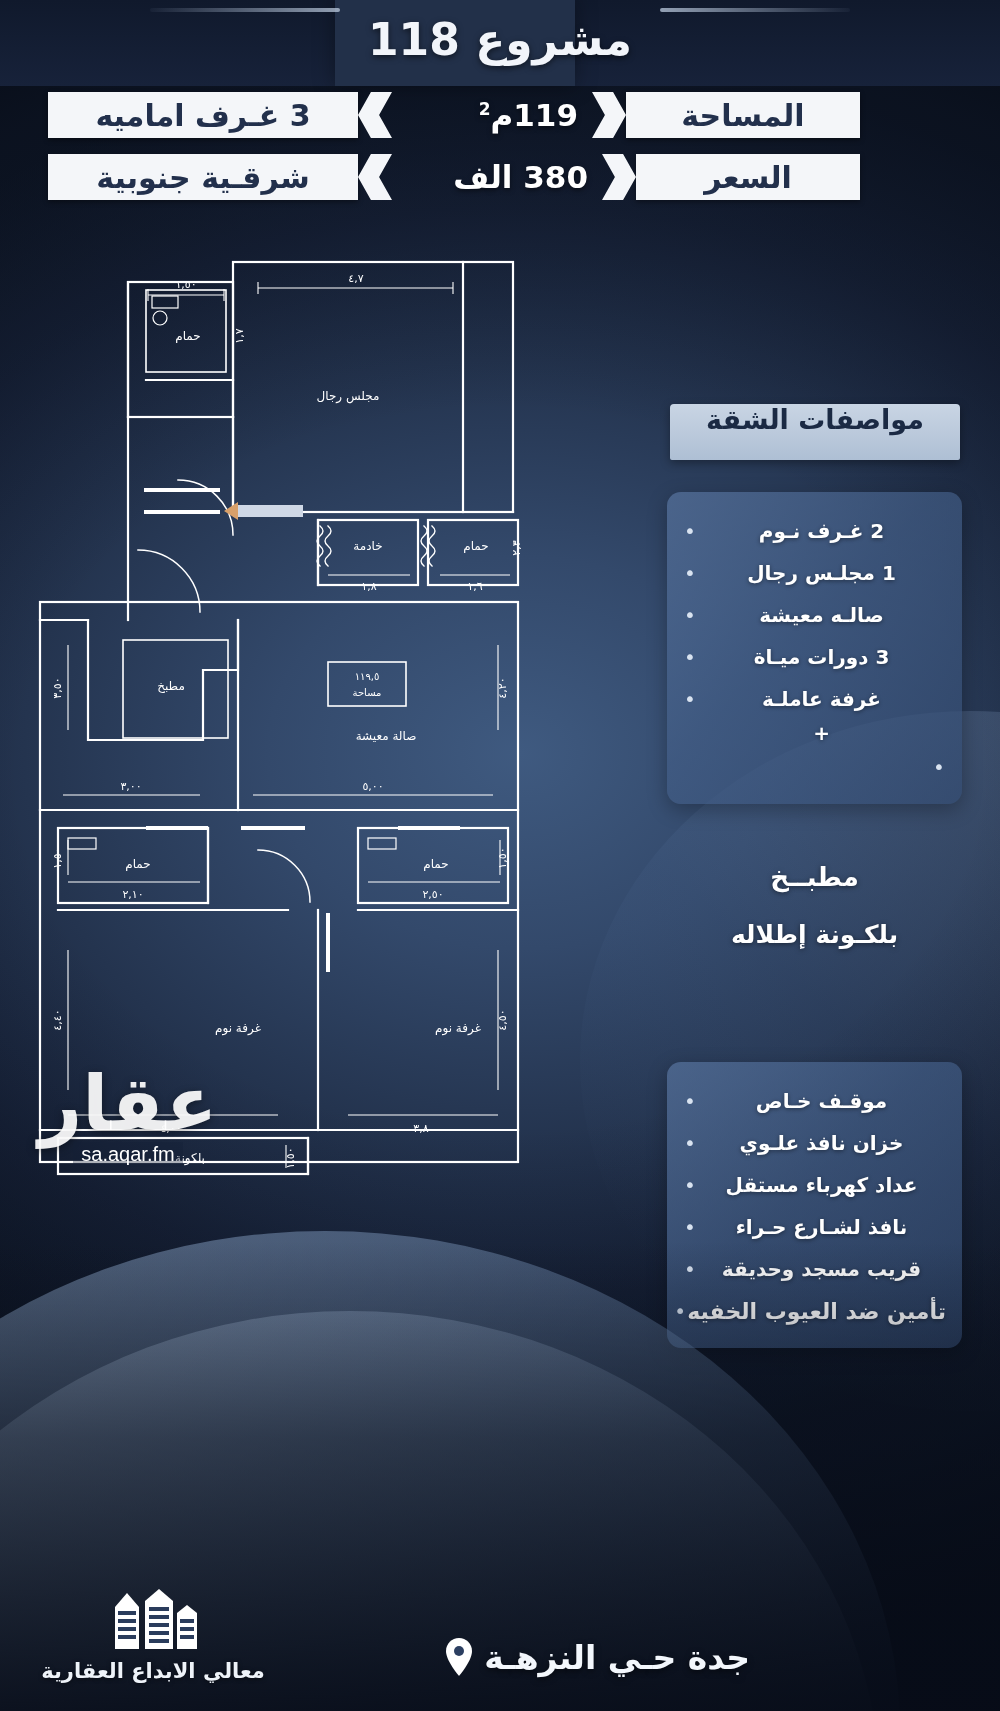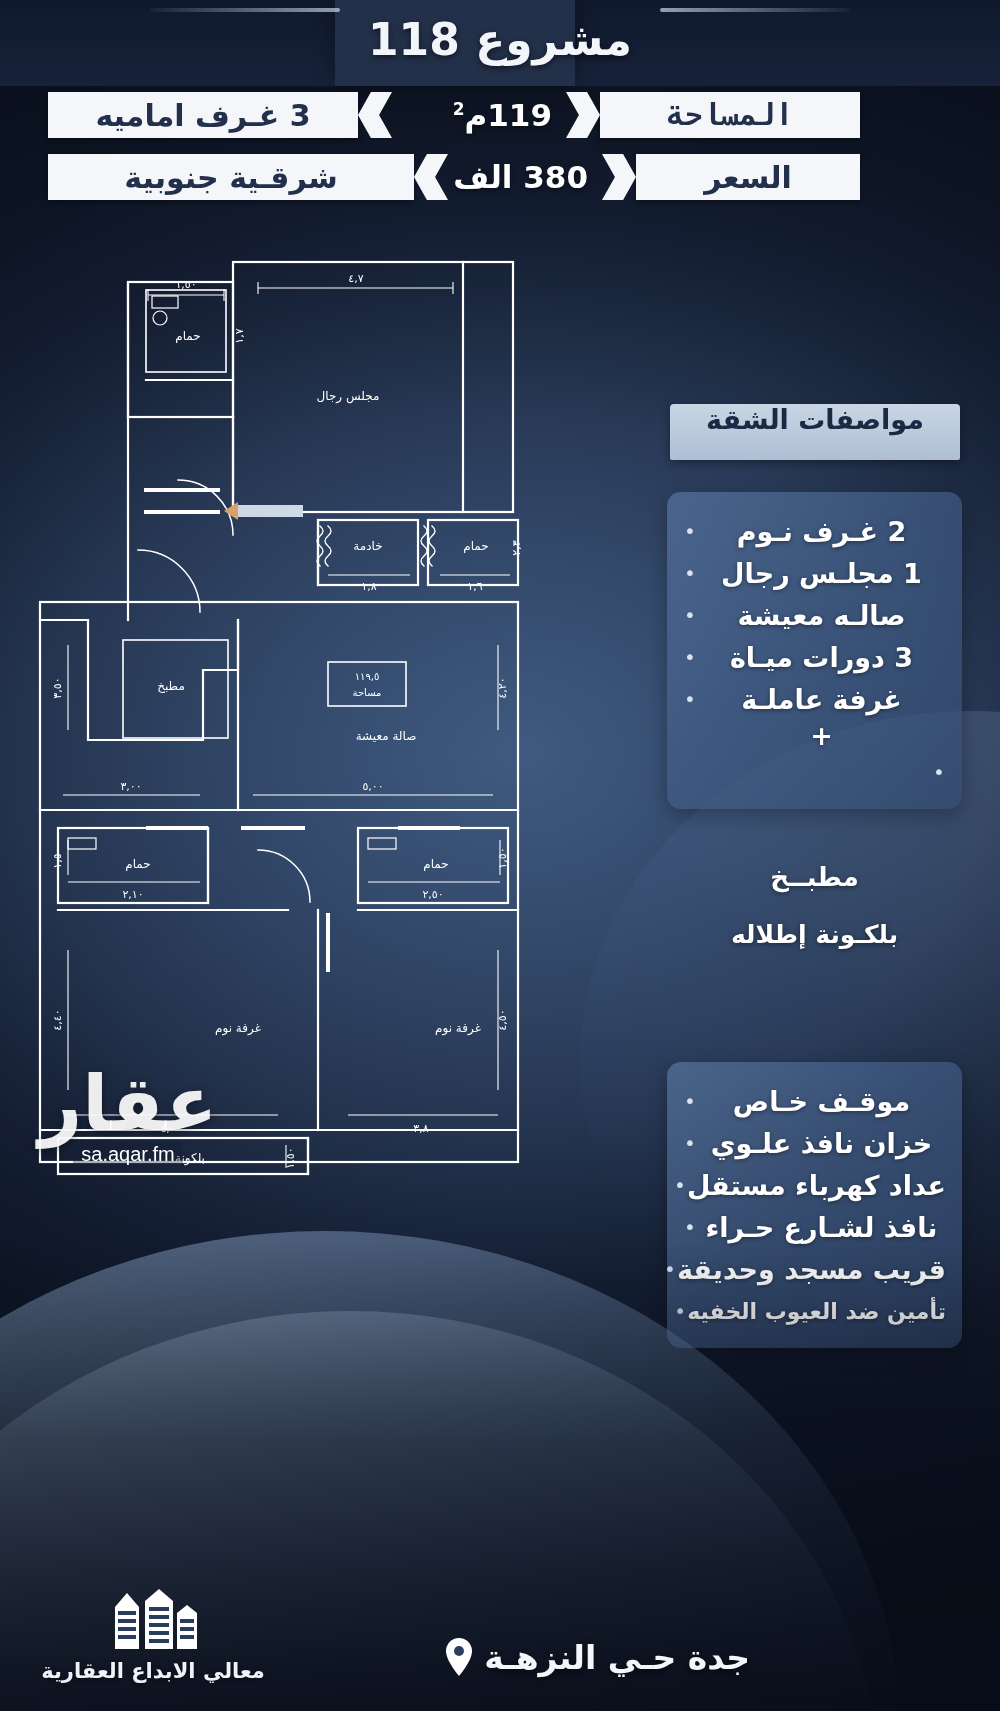--- a/index.html
+++ b/index.html
@@ -111,28 +111,28 @@
     white-space: nowrap;
     text-shadow: 0 2px 5px rgba(0,0,0,0.5);
     padding: 0 14px;
     direction: rtl;
   }
   .ribbon-value sup { font-size: 17px; vertical-align: super; }
 
   
   #ribbon-area  { top: 0px;  right: 140px; }
   #ribbon-price { top: 62px; right: 140px; }
-  #ribbon-area .ribbon-plate  { width: 260px; font-family: Liberation Mono, monospace; }
+  #ribbon-area .ribbon-plate  { width: 234px; }
   #ribbon-price .ribbon-plate { width: 224px; }
 
   
   #ribbon-front  { top: 0px;  left: 48px; }
   #ribbon-orient { top: 62px; left: 48px; }
   #ribbon-front .ribbon-plate  { width: 310px; }
-  #ribbon-orient .ribbon-plate { width: 366px; }
+  #ribbon-orient .ribbon-plate { width: 310px; }
 
   
   #floorplan {
     position: absolute;
     left: 28px;
     top: 250px;
     width: 530px;
     height: 960px;
   }
   #floorplan svg { width: 100%; height: 100%; display: block; }
@@ -179,21 +179,21 @@
   .spec-bullet {
     width: 14px; flex: 0 0 14px;
     display: flex; align-items: center; justify-content: center;
     color: #d9e3f0; font-size: 20px; line-height: 1;
   }
   .spec-text {
     flex: 1;
     text-align: center;
     color: #ffffff;
     font-weight: bold;
-    font-size: 27px;
+    font-size: 20px;
     white-space: nowrap;
     text-shadow: 0 1px 4px rgba(0,0,0,0.45);
     letter-spacing: -0.3px;
   }
   .spec-text.small { font-size: 22px; }
   .spec-plus { font-size: 24px; min-height: 26px; }
 
   
   .spec-free {
     position: absolute; right: 38px; width: 295px;

